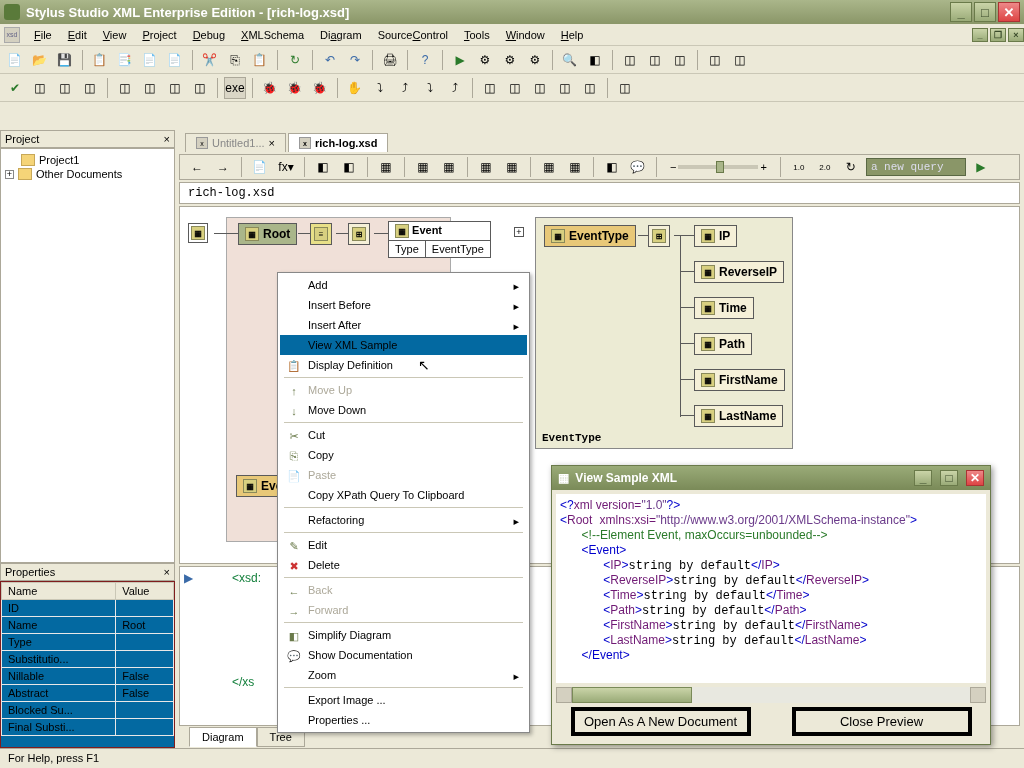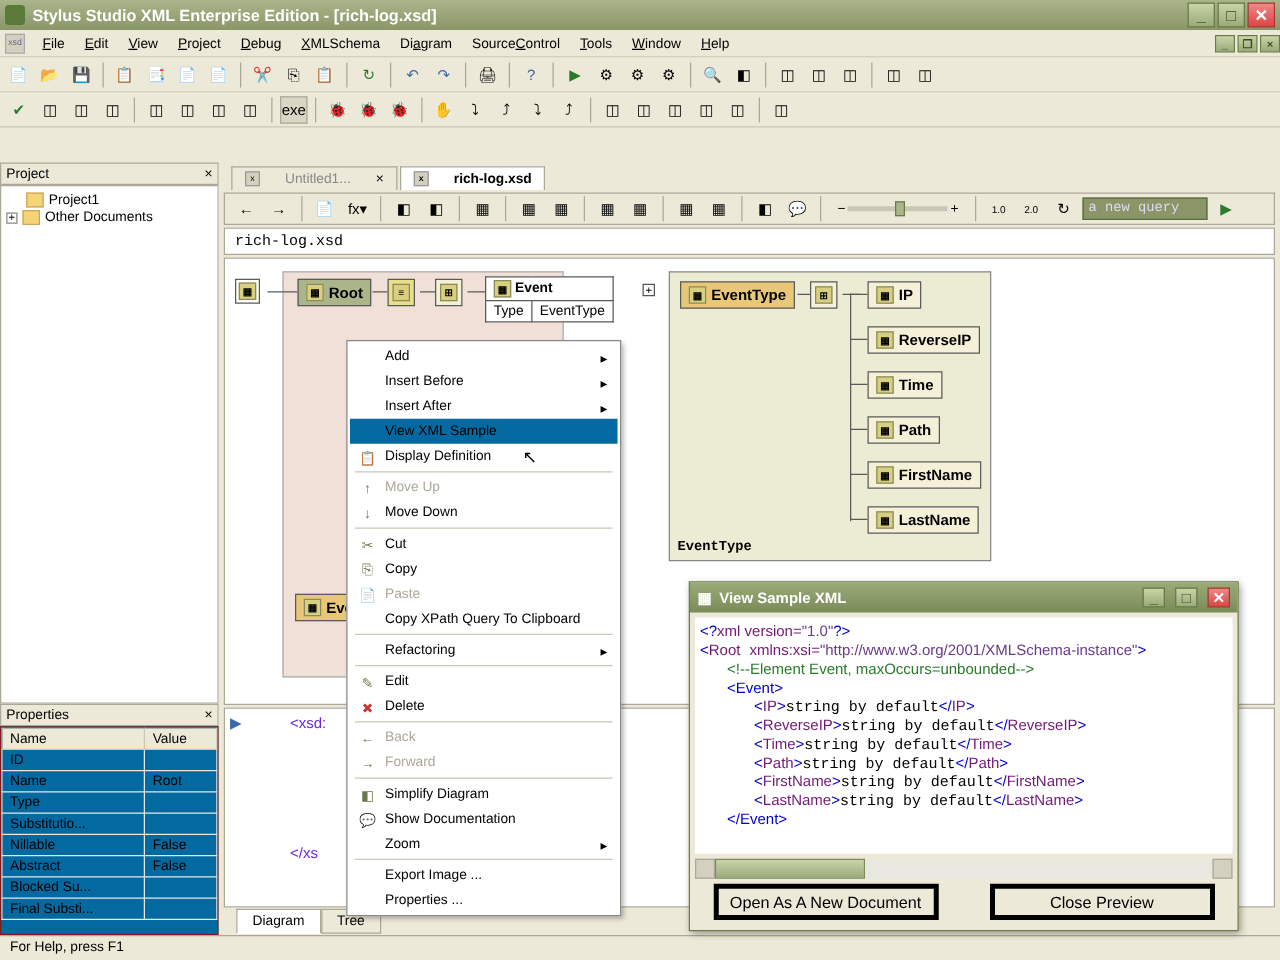--- a/index.html
+++ b/index.html
@@ -31,50 +31,50 @@
 .tree-item .ficon { width: 14px; height: 12px; background: #f5d478; border: 1px solid #c8a858; }
 
 .props { height: 185px; }
 .props-grid { background: #0369a1; border: 1px solid #7f1d1d; height: calc(100% - 18px); overflow: auto; }
 .props-grid table { width: 100%; border-collapse: collapse; font-size: 11px; }
 .props-grid th { background: #ece9d8; border: 1px solid #cac7b6; text-align: left; padding: 2px 6px; font-weight: normal; }
 .props-grid td { border: 1px solid #e8e8e8; padding: 2px 6px; }
 
 .main-panel { flex: 1; display: flex; flex-direction: column; background: #ece9d8; position: relative; }
 .doc-tabs { height: 22px; display: flex; align-items: end; padding-left: 10px; gap: 2px; }
-.doc-tab { padding: 3px 10px; background: #ece9d8; border: 1px solid #aca899; border-bottom: none; display: flex; align-items: center; gap: 20px; font-size: 11px; cursor: pointer; }
+.doc-tab { padding: 3px 10px; background: #ece9d8; border: 1px solid #aca899; border-bottom: none; display: flex; align-items: center; gap: 4px; font-size: 11px; cursor: pointer; }
 .doc-tab.active { background: #fff; font-weight: bold; }
 .doc-tab .ticon { width: 12px; height: 12px; background: #d4d0c0; border: 1px solid #999; font-size: 7px; display: flex; align-items: center; justify-content: center; }
 
 .diagram-toolbar { height: 26px; background: #ece9d8; border: 1px solid #aca899; display: flex; align-items: center; padding: 0 6px; gap: 4px; margin: 2px 4px 0 4px; }
 .query-input { width: 100px; height: 18px; background: #8a9668; color: #dde; border: 1px solid #5a6844; padding: 0 4px; font-family: "Courier New", monospace; font-size: 11px; }
 
 .crumb { padding: 3px 8px; background: #fff; border: 1px solid #aca899; margin: 2px 4px 0 4px; font-family: "Courier New", monospace; font-size: 12px; }
 
 .diagram-canvas { flex: 1; background: #fff; border: 1px solid #aca899; margin: 2px 4px; position: relative; overflow: hidden; }
 .node { position: absolute; border: 1px solid #5a5a5a; background: #f5f0d8; font-family: "Courier New", monospace; font-size: 12px; font-weight: bold; padding: 3px 6px; display: flex; align-items: center; gap: 4px; }
 .node.root { background: #aab68a; }
 .node.highlight { background: #e8c878; }
 .group-box { position: absolute; border: 1px solid #888; background: #ecebd4; }
 .group-box .lbl { position: absolute; bottom: 4px; left: 6px; font-family: "Courier New", monospace; font-size: 11px; font-weight: bold; }
 .connector { position: absolute; background: #5a5a5a; }
 .small-icon { width: 14px; height: 14px; background: #d8d080; border: 1px solid #8a8a5a; font-size: 8px; display: flex; align-items: center; justify-content: center; }
 .event-table { position: absolute; border: 1px solid #14532d; background: #fff; font-family: "Courier New", monospace; font-size: 11px; border-collapse: collapse; }
 .event-table td { border: 1px solid #5a5a5a; padding: 2px 6px; }
 
 .bottom-code { height: 160px; background: #fff; border: 1px solid #aca899; margin: 0 4px; font-family: "Courier New", monospace; font-size: 12px; padding: 4px; position: relative; overflow: hidden; }
-.code-line .k { color: #6d28d9; }
+.code-line .k { color: #15803d; }
 
 .view-tabs { height: 22px; display: flex; align-items: center; padding-left: 10px; gap: 0; margin: 0 4px; }
 .vtab { padding: 3px 12px; background: #ece9d8; border: 1px solid #aca899; font-size: 11px; cursor: pointer; }
 .vtab.active { background: #fff; border-bottom-color: #fff; }
 
 .statusbar { position: absolute; bottom: 0; left: 0; right: 0; height: 20px; background: #ece9d8; border-top: 1px solid #aca899; padding: 3px 8px; font-size: 11px; }
 
-.context-menu { position: absolute; left: 277px; top: 272px; width: 220px; background: #fff; border: 1px solid #888; box-shadow: 2px 2px 4px rgba(0,0,0,0.3); z-index: 100; padding: 2px; }
+.context-menu { position: absolute; left: 277px; top: 272px; width: 253px; background: #fff; border: 1px solid #888; box-shadow: 2px 2px 4px rgba(0,0,0,0.3); z-index: 100; padding: 2px; }
 .cm-item { padding: 4px 24px 4px 28px; font-size: 11px; cursor: pointer; position: relative; }
 .cm-item.highlight { background: #0369a1; }
 .cm-item.disabled { color: #aca899; cursor: default; }
 .cm-item .arrow { position: absolute; right: 8px; top: 5px; }
 .cm-item .cicon { position: absolute; left: 6px; top: 3px; width: 16px; height: 16px; font-size: 11px; display: flex; align-items: center; justify-content: center; color: #6a7a4a; }
 .cm-sep { height: 1px; background: #cac7b6; margin: 2px 4px; }
 .cursor-arrow { position: absolute; left: 418px; top: 357px; font-size: 14px; z-index: 101; color: #000; pointer-events: none; }
 
 .sample-win { position: absolute; left: 551px; top: 465px; width: 440px; height: 280px; background: #ece9d8; border: 1px solid #6a7a4a; box-shadow: 2px 2px 6px rgba(0,0,0,0.4); z-index: 90; display: flex; flex-direction: column; }
 .sample-win .sw-title { height: 24px; background: linear-gradient(#9aab78,#7a8a58); color: #fff; font-weight: bold; font-size: 12px; display: flex; align-items: center; padding: 0 6px; gap: 6px; }

